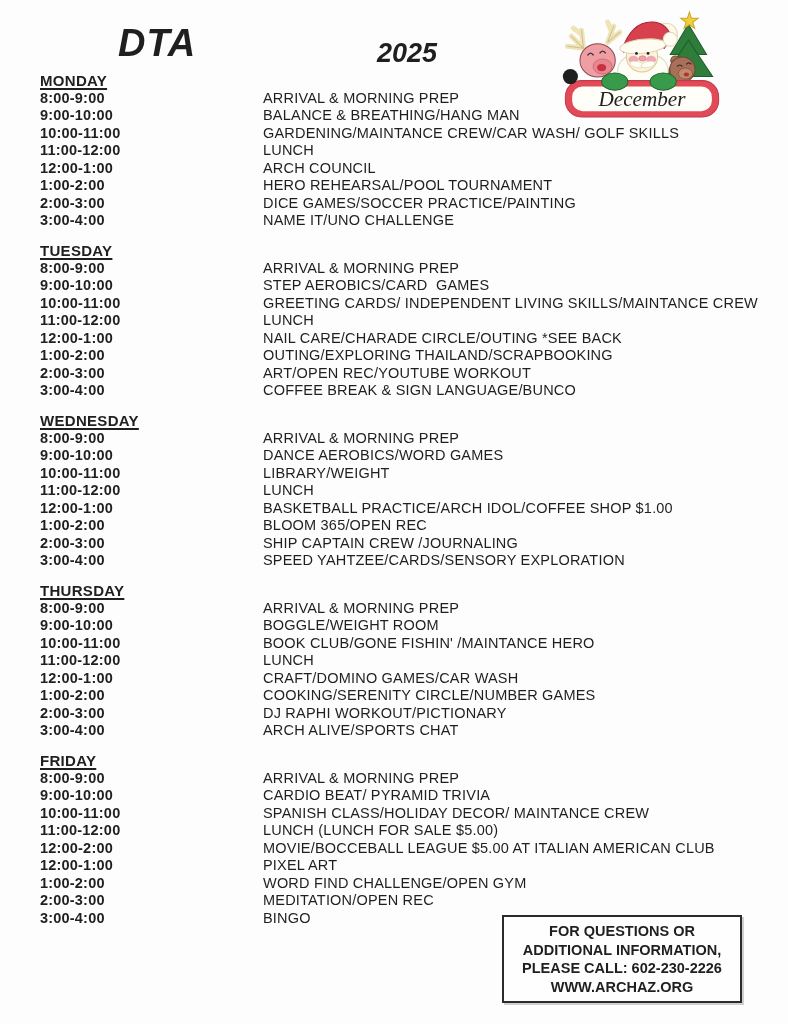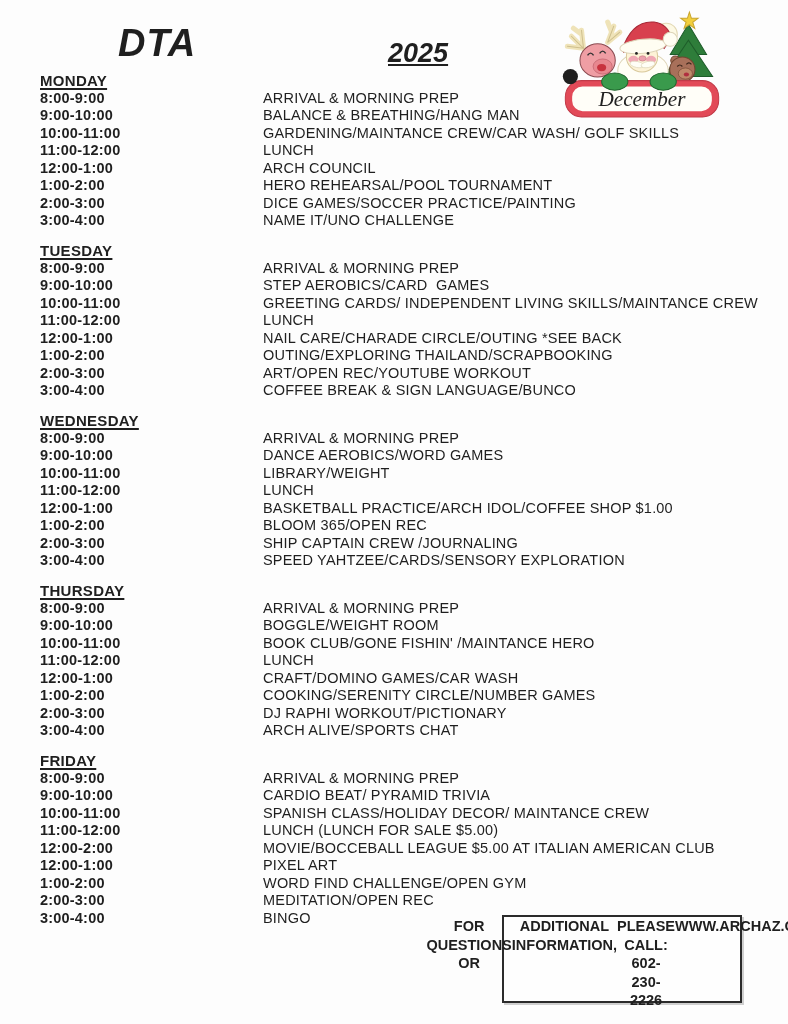--- a/index.html
+++ b/index.html
@@ -10,22 +10,22 @@
     font-family:"Liberation Sans", sans-serif;
     color:#1f1f1f;
     overflow:hidden;
     margin:0 auto;
   }
   .title{
     position:absolute;left:118px;top:22px;
     font-style:italic;font-weight:bold;font-size:38px;letter-spacing:1px;
   }
   .year{
-    position:absolute;left:388px;top:38px;
-    font-style:italic;font-weight:bold;font-size:27px;text-decoration:underline;
+    position:absolute;left:377px;top:38px;
+    font-style:italic;font-weight:bold;font-size:27px;
   }
   .holiday-art{
     position:absolute;left:556px;top:8px;width:172px;height:116px;
   }
   .schedule{
     position:absolute;left:8px;top:72px;width:772px;
     font-size:14.5px;line-height:17.5px;margin-left:32px;
   }
   .day-block{margin-bottom:12.5px;}
   .day-name{
@@ -35,21 +35,21 @@
     text-underline-offset:2px;
     letter-spacing:.3px;
   }
   .row{display:flex;gap:24px;}
   .time{flex:0 0 199px;font-weight:bold;letter-spacing:.2px;}
   .activity{flex:1;white-space:pre-wrap;letter-spacing:.2px;}
   .activity b{font-weight:normal;}
   .info-box{
     position:absolute;left:502px;top:915px;width:236px;height:84px;
     border:2px solid #2b2b2b;background:#fefefe;
-    display:flex;flex-direction:row;justify-content:center;
+    display:flex;flex-direction:column;justify-content:center;
     text-align:center;font-weight:bold;font-size:14.5px;line-height:18.5px;
     box-shadow:2px 2px 0 rgba(120,120,120,.35);
   }
 </style>
 </head>
 <body>
 
 <div class="page">
 
   <div class="title">DTA</div>

